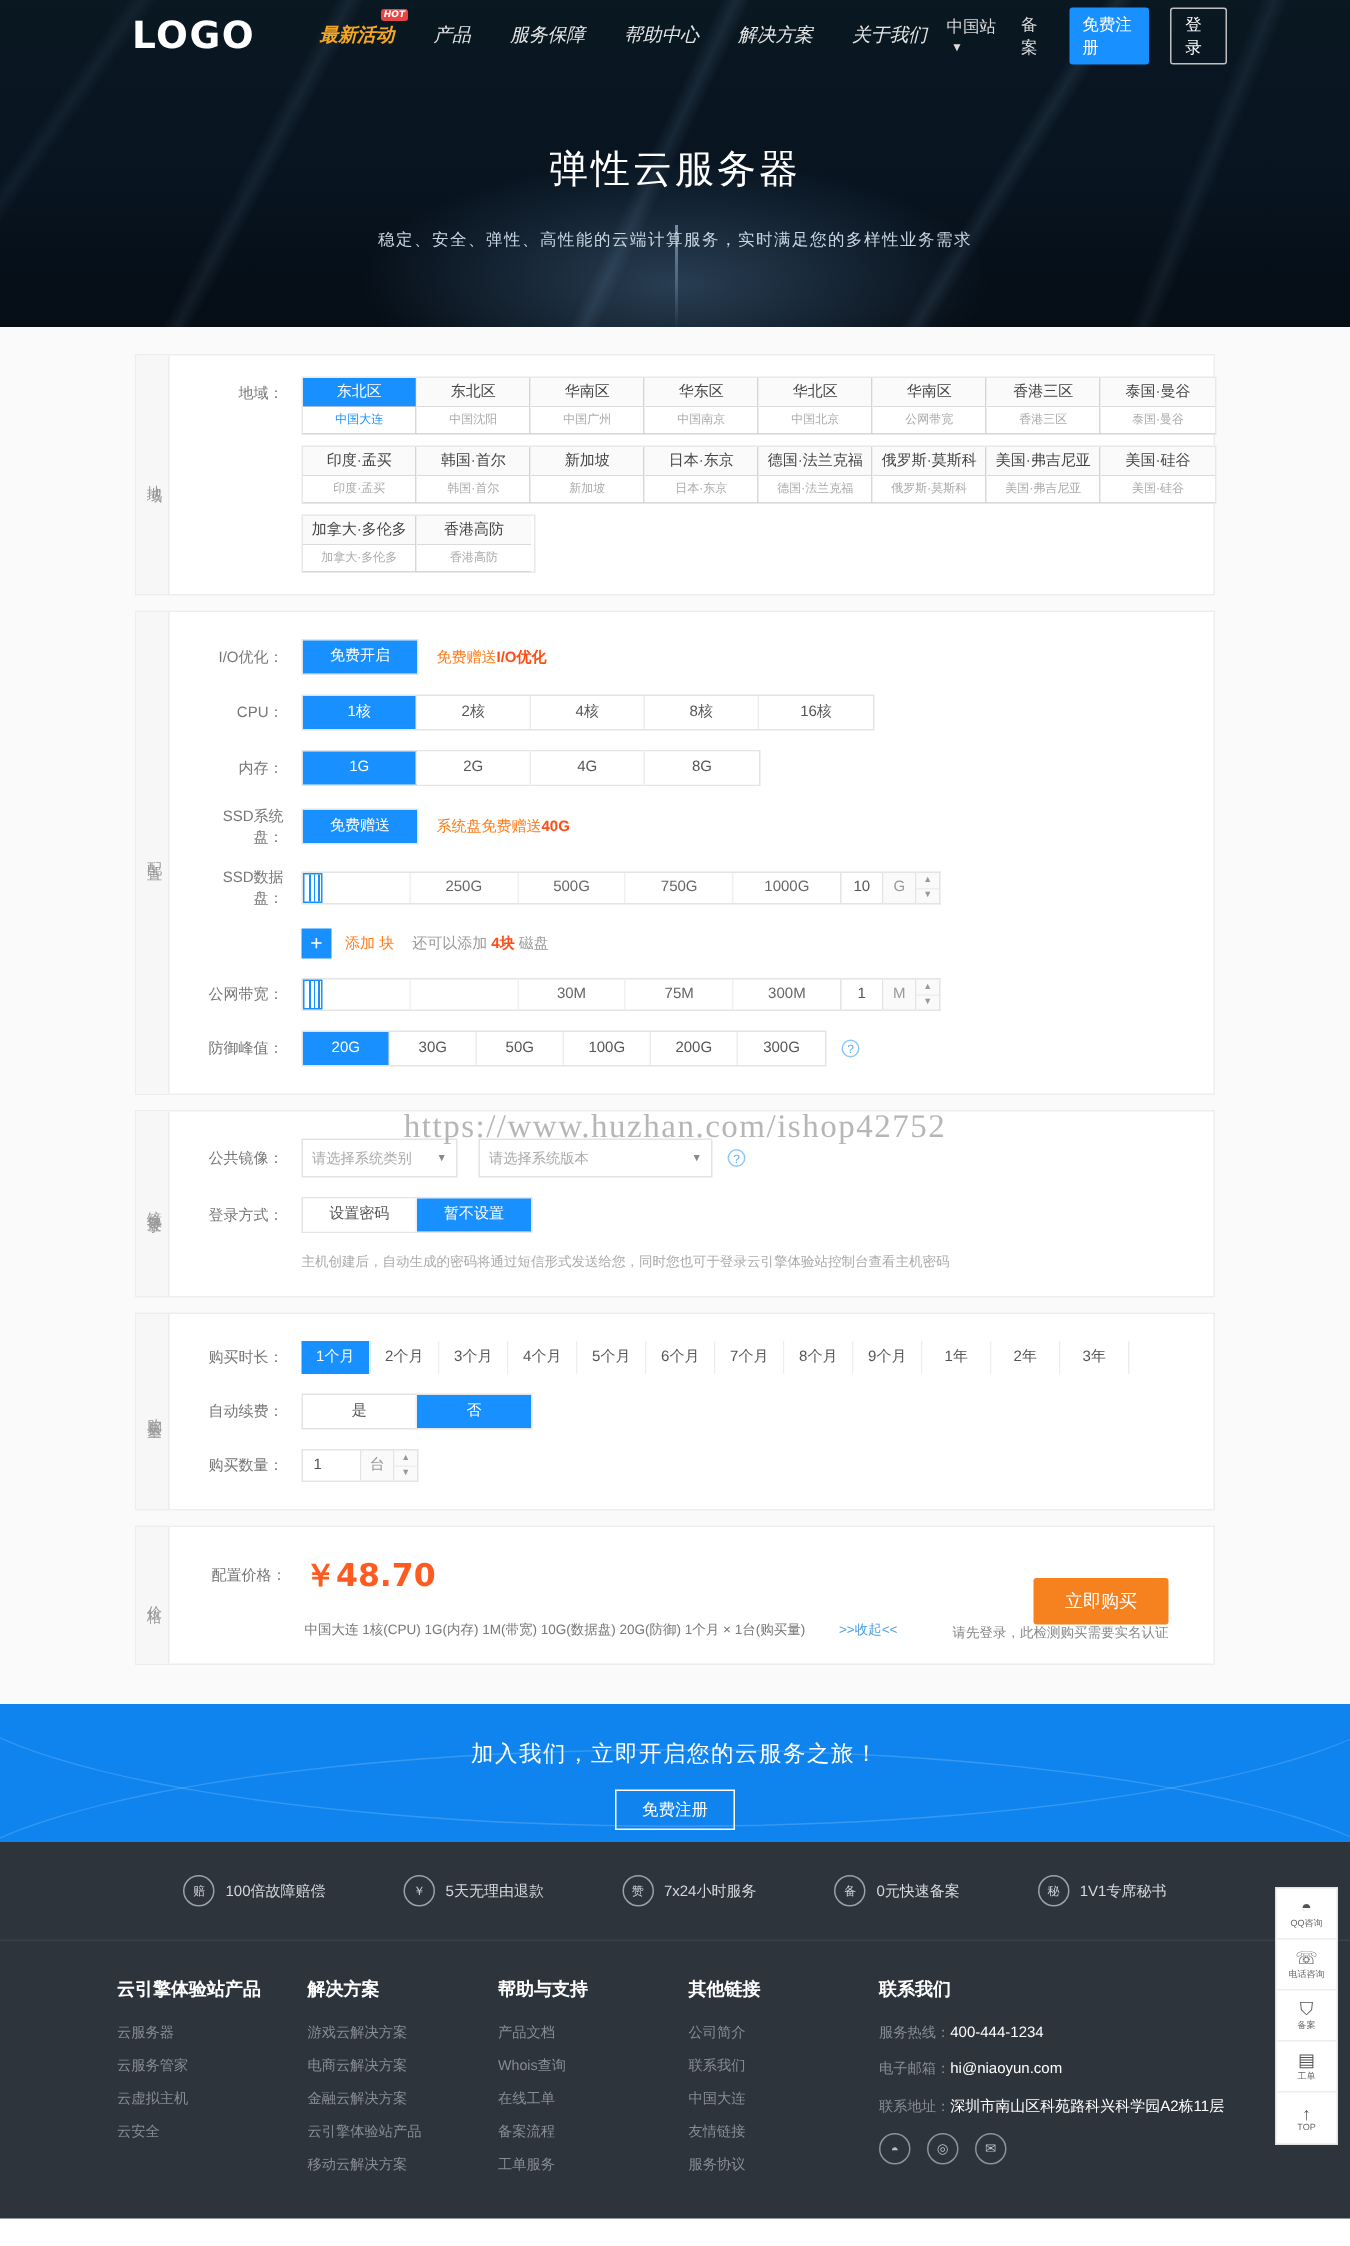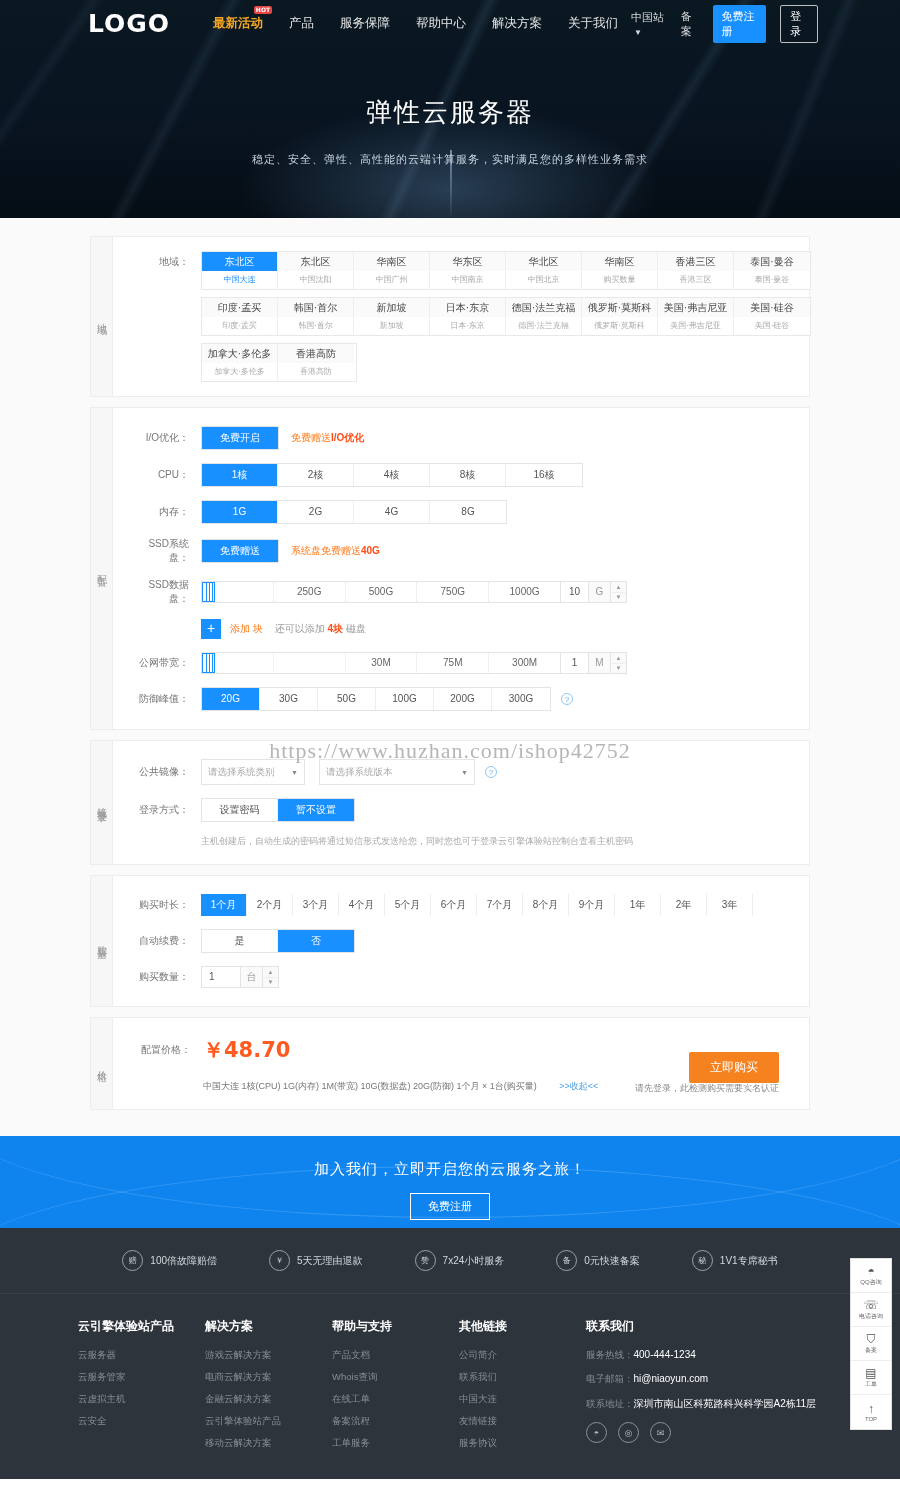--- a/index.html
+++ b/index.html
@@ -28,21 +28,21 @@
     background:linear-gradient(180deg, rgba(190,220,255,.55), transparent);
   }
   .nav {
     height: 47px; display: flex; align-items: center;
     position: relative; z-index: 5;
   }
   .logo {
     margin-left: 88px; color: #fff; font-size: 25px; letter-spacing: 1px;
     font-weight: 700; font-family: "DejaVu Sans", sans-serif;
   }
-  .nav-items { display: flex; margin-left: 30px; }
+  .nav-items { display: flex; margin-left: 30px; font-style: italic; }
   .nav-item {
     color: #e6e6e6; font-size: 12.5px; padding: 0 13px; cursor: pointer;
     position: relative; white-space: nowrap;
   }
   .nav-item.hot { color: #f5a623; font-weight: 700; }
   .hot-badge {
     position: absolute; top: -9px; right: 4px;
     background: #e64545; color: #fff; font-size: 6px;
     padding: 1px 2px; border-radius: 2px; line-height: 1;
     font-family: "DejaVu Sans", sans-serif;
@@ -322,21 +322,21 @@
                   <div class="region-cell">
                     <div class="rc-name">华东区</div>
                     <div class="rc-city">中国南京</div>
                   </div>
                   <div class="region-cell">
                     <div class="rc-name">华北区</div>
                     <div class="rc-city">中国北京</div>
                   </div>
                   <div class="region-cell">
                     <div class="rc-name">华南区</div>
-                    <div class="rc-city">购买数量</div>
+                    <div class="rc-city">公网带宽</div>
                   </div>
                   <div class="region-cell">
                     <div class="rc-name">香港三区</div>
                     <div class="rc-city">香港三区</div>
                   </div>
                   <div class="region-cell">
                     <div class="rc-name">泰国·曼谷</div>
                     <div class="rc-city">泰国·曼谷</div>
                   </div>
                 </div>

